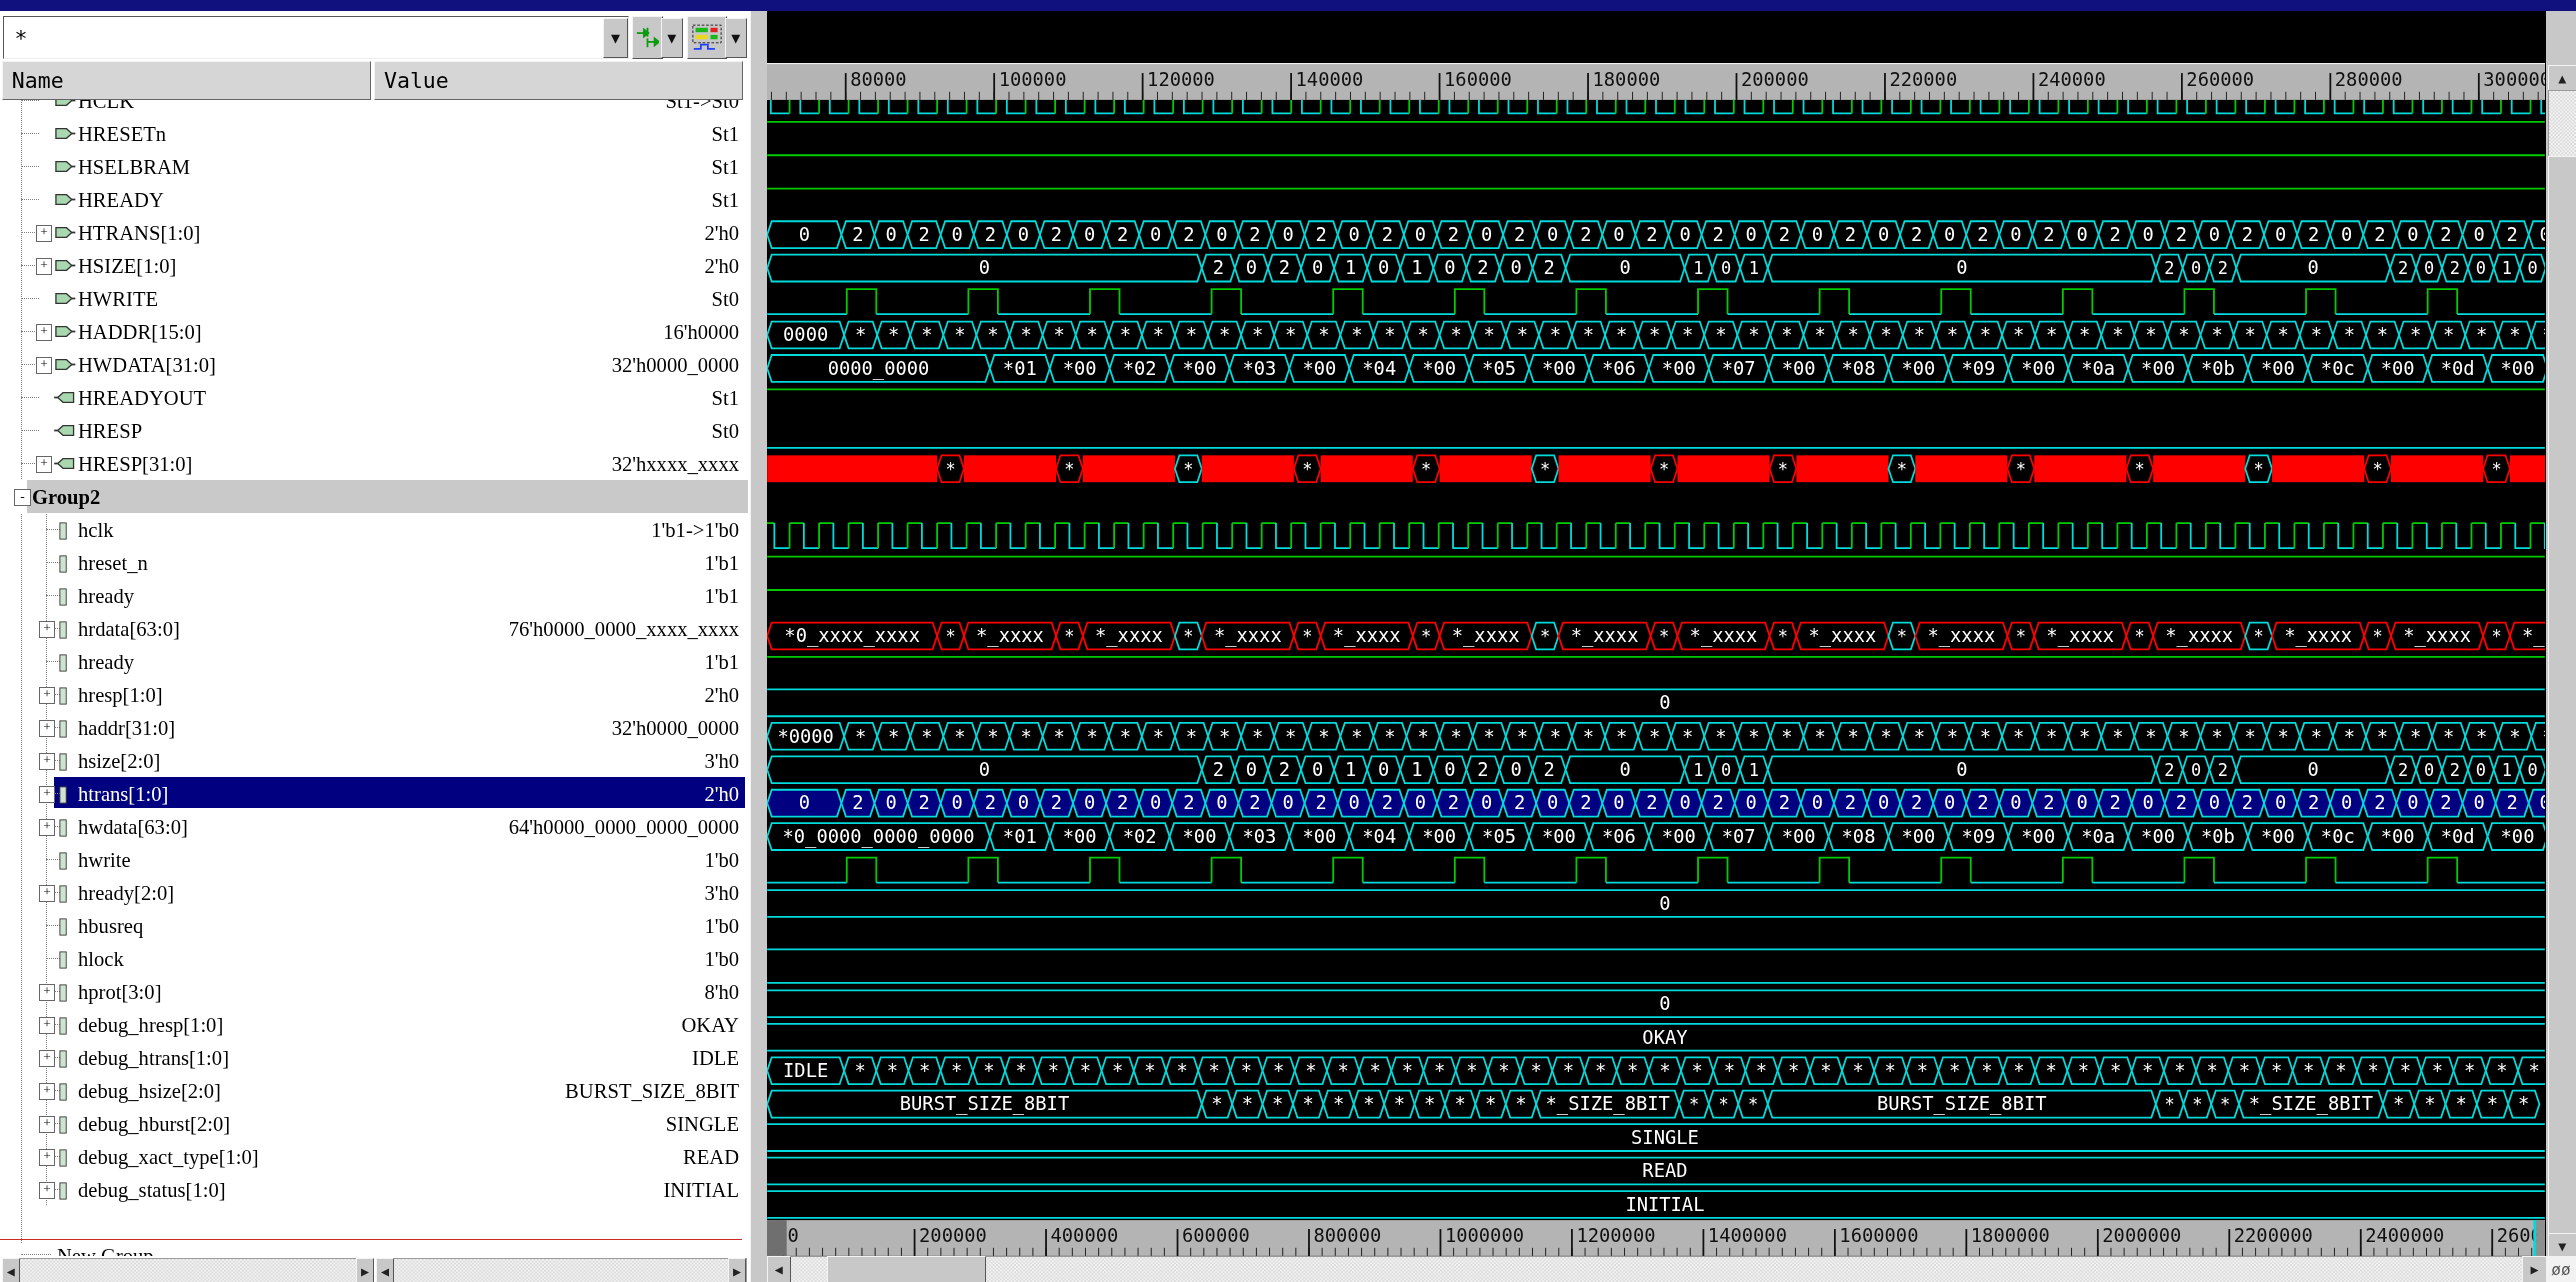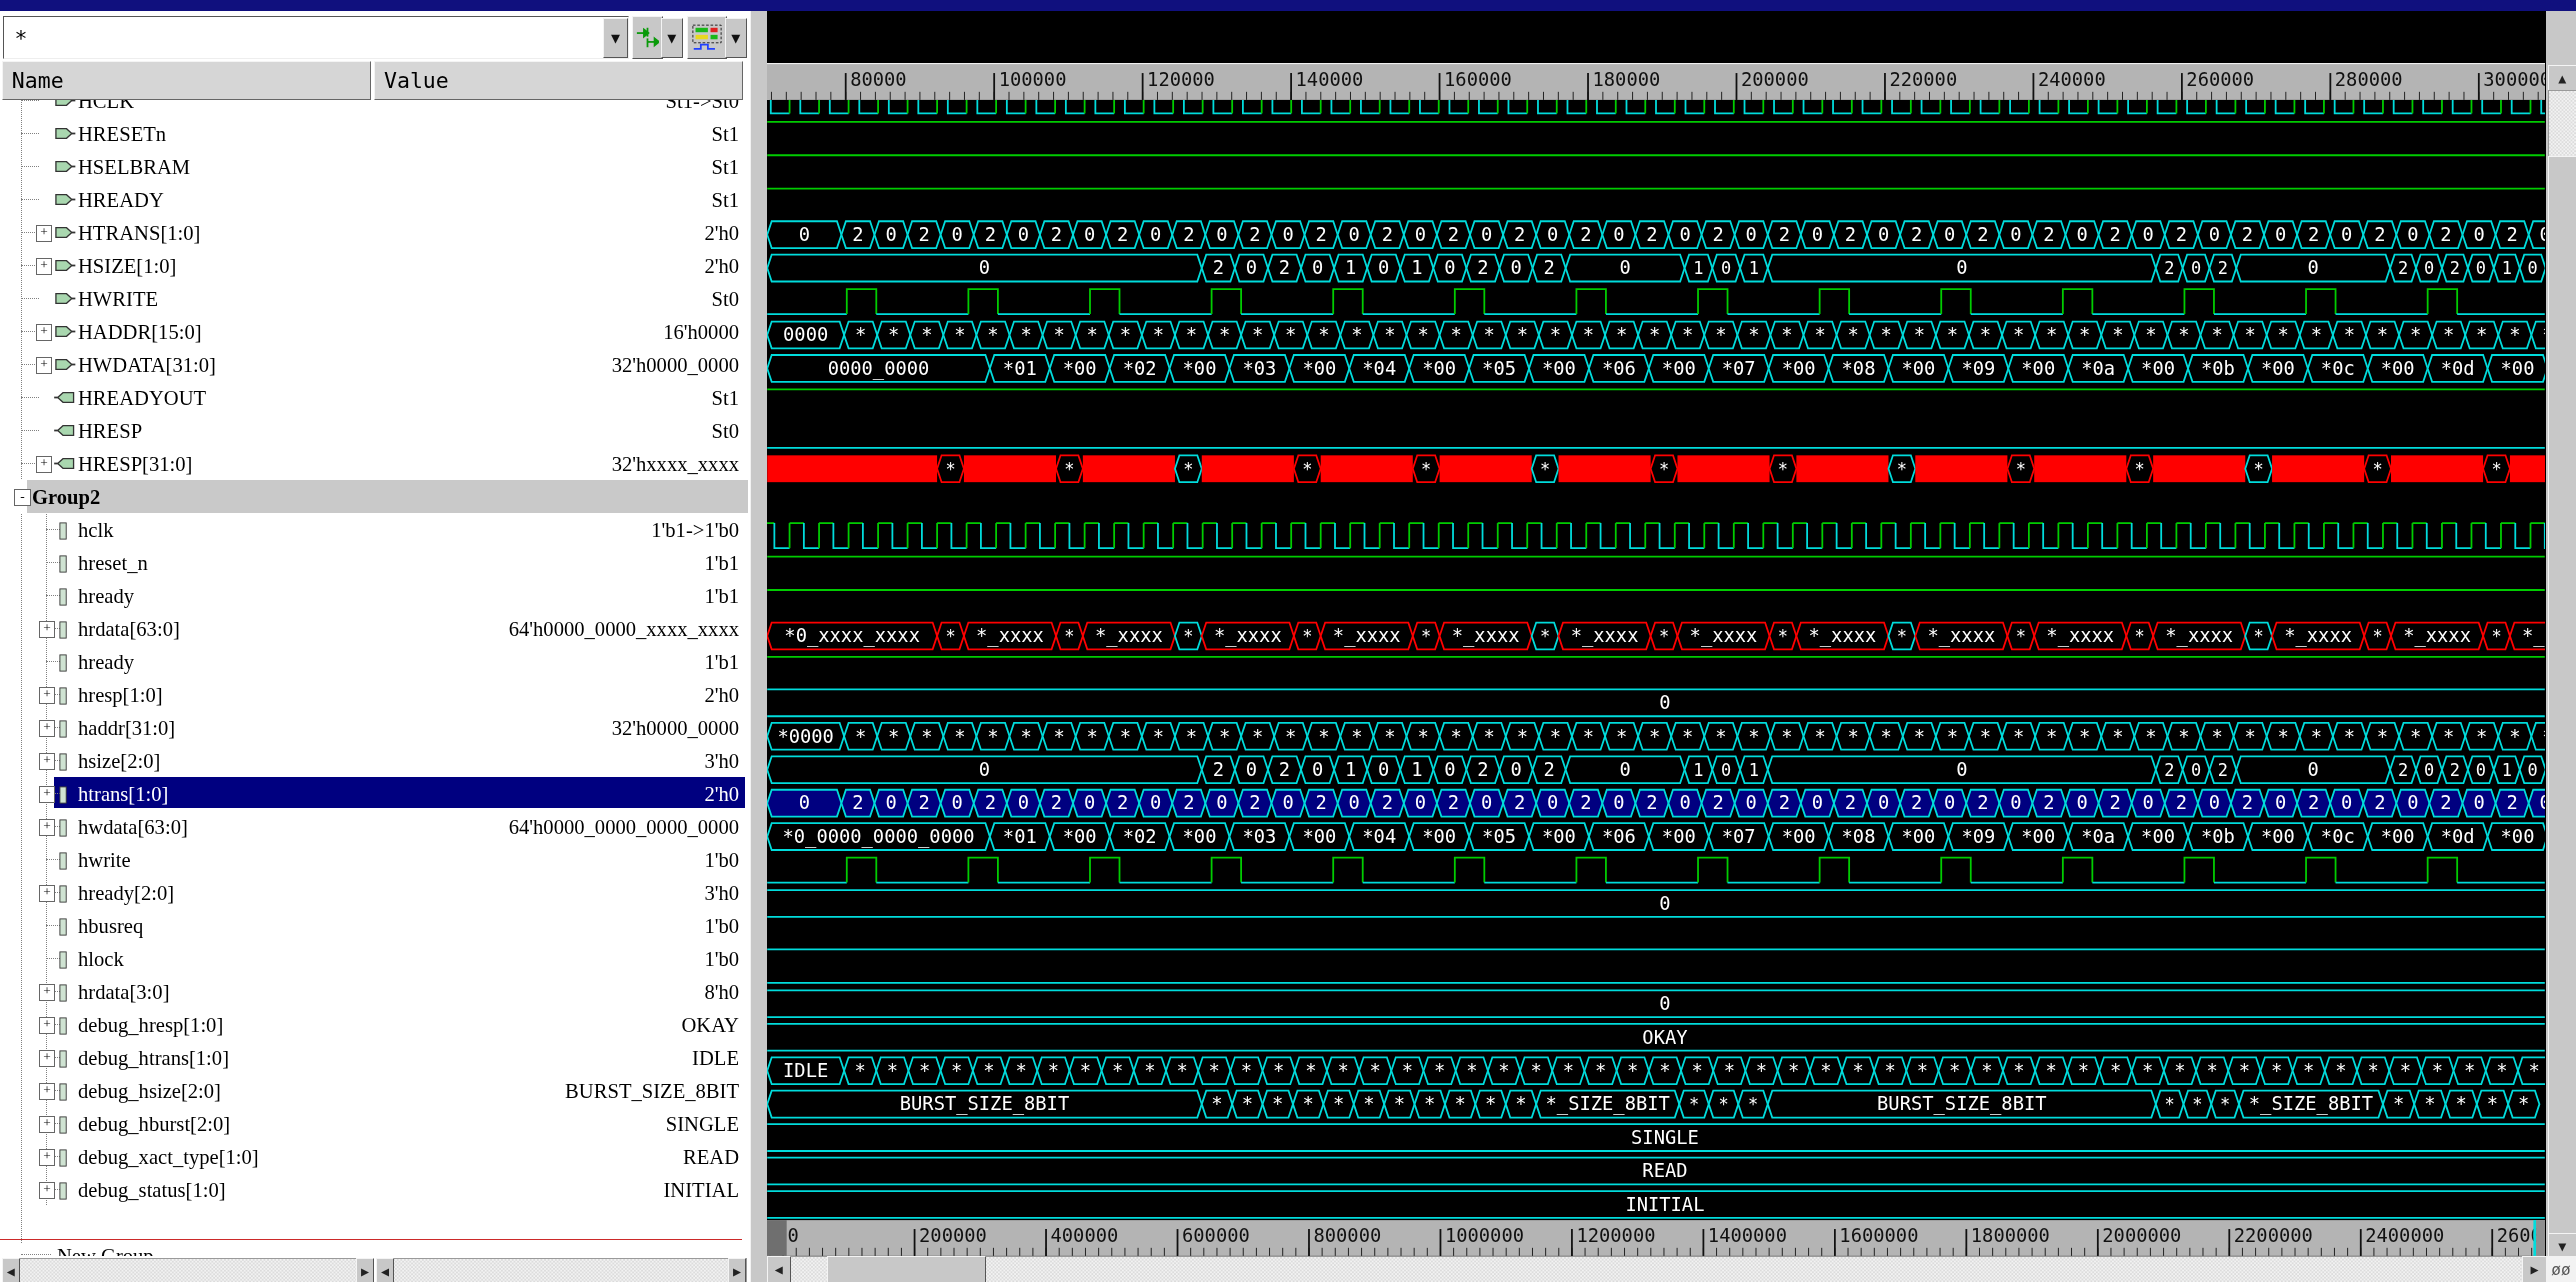--- a/index.html
+++ b/index.html
@@ -242,21 +242,21 @@
           <span class="nm">hready</span>
           <span class="val">1'b1</span>
         </div>
         <div class="srow">
           <div class="stub" style="left:46px;width:19.7px"></div>
           <div class="exp" style="left:39px">+</div>
           <span class="icon" style="left:59px"><svg width="9" height="18" viewBox="0 0 10 20">
               <rect x="1" y="1" width="7" height="18" fill="#cfe3d2" stroke="#333"></rect>
             </svg></span>
           <span class="nm">hrdata[63:0]</span>
-          <span class="val">64'h0000_0000_xxxx_xxxx</span>
+          <span class="val">76'h0000_0000_xxxx_xxxx</span>
         </div>
         <div class="srow">
           <div class="stub" style="left:46px;width:19.7px"></div>
           <span class="icon" style="left:59px"><svg width="9" height="18" viewBox="0 0 10 20">
               <rect x="1" y="1" width="7" height="18" fill="#cfe3d2" stroke="#333"></rect>
             </svg></span>
           <span class="nm">hready</span>
           <span class="val">1'b1</span>
         </div>
         <div class="srow">
@@ -337,21 +337,21 @@
             </svg></span>
           <span class="nm">hlock</span>
           <span class="val">1'b0</span>
         </div>
         <div class="srow">
           <div class="stub" style="left:46px;width:19.7px"></div>
           <div class="exp" style="left:39px">+</div>
           <span class="icon" style="left:59px"><svg width="9" height="18" viewBox="0 0 10 20">
               <rect x="1" y="1" width="7" height="18" fill="#cfe3d2" stroke="#333"></rect>
             </svg></span>
-          <span class="nm">hrdata[3:0]</span>
+          <span class="nm">hprot[3:0]</span>
           <span class="val">8'h0</span>
         </div>
         <div class="srow">
           <div class="stub" style="left:46px;width:19.7px"></div>
           <div class="exp" style="left:39px">+</div>
           <span class="icon" style="left:59px"><svg width="9" height="18" viewBox="0 0 10 20">
               <rect x="1" y="1" width="7" height="18" fill="#cfe3d2" stroke="#333"></rect>
             </svg></span>
           <span class="nm">debug_hresp[1:0]</span>
           <span class="val">OKAY</span>

